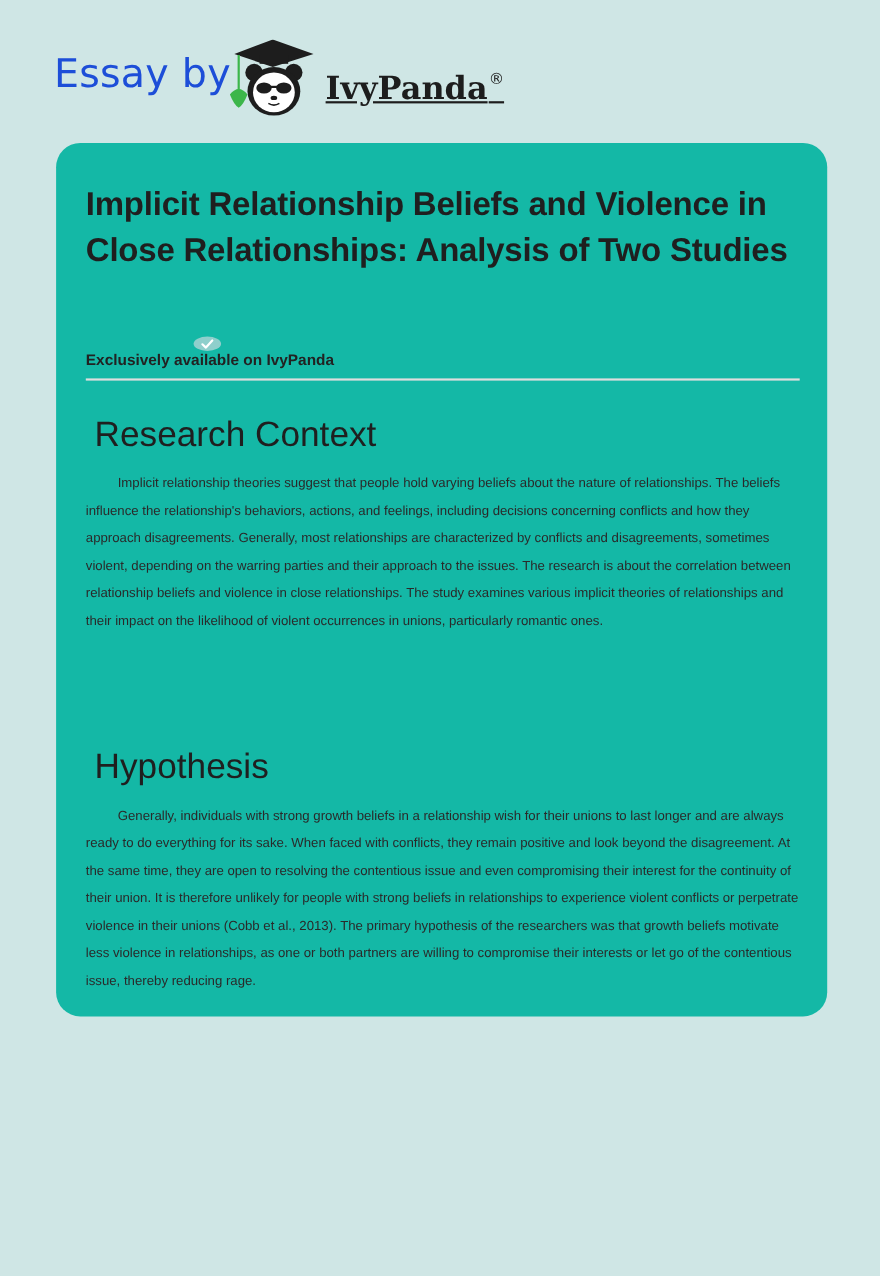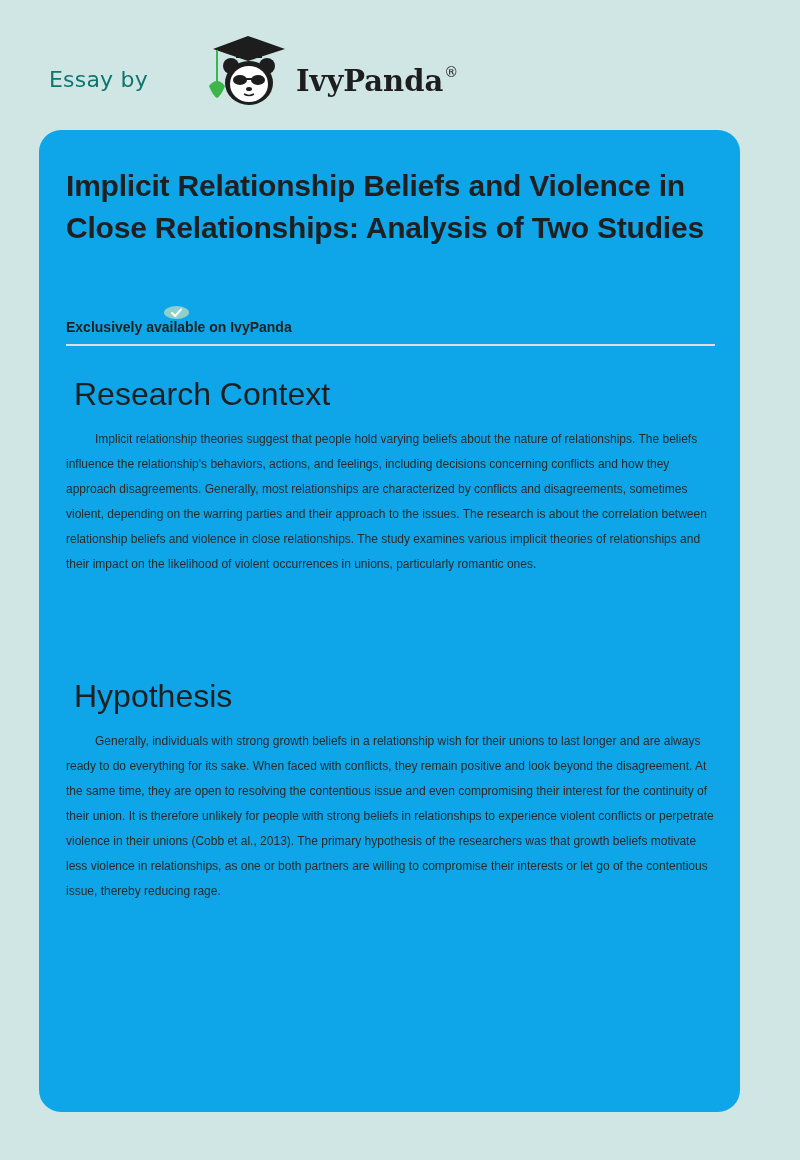--- a/index.html
+++ b/index.html
@@ -7,37 +7,37 @@
       width: 800px; height: 1160px; overflow: hidden;
       background: #cfe6e5;
       font-family: "Liberation Sans", sans-serif;
       color: #222;
       position: relative;
     }
     .header {
       position: absolute; left: 0; top: 0; width: 800px; height: 130px;
     }
     .essay-by {
-      position: absolute; left: 49px; top: 62px;
+      position: absolute; left: 49px; top: 50px;
       font-family: "DejaVu Sans", sans-serif;
-      font-size: 22px; color: #0f766e; letter-spacing: 0.2px;
+      font-size: 36px; color: #1d4ed8; letter-spacing: 0.2px;
       line-height: 36px;
     }
     .logo-mark {
       position: absolute; left: 203px; top: 36px; width: 90px; height: 72px;
     }
     .brand {
       position: absolute; left: 296px; top: 55px;
       font-family: "DejaVu Serif", serif; font-weight: bold;
-      font-size: 29px; color: #1d1d1d; line-height: 34px;
+      font-size: 29px; color: #1d1d1d; line-height: 34px; text-decoration: underline;
     }
     .brand sup { font-size: 14px; font-family: "DejaVu Sans", sans-serif; font-weight: normal; vertical-align: 14px; margin-left: 1px; }
     .card {
-      position: absolute; left: 39px; top: 130px; width: 701px; height: 982px;
-      background: #0ea5e9; border-radius: 22px;
+      position: absolute; left: 51px; top: 130px; width: 701px; height: 794px;
+      background: #14b8a6; border-radius: 22px;
     }
     .title {
       position: absolute; left: 27px; top: 35px; width: 640px;
       margin: 0; font-size: 30px; font-weight: bold; line-height: 42px;
       color: #1f1f1f; letter-spacing: -0.2px;
     }
     .badge {
       position: absolute; left: 27px; top: 176px; height: 26px;
       display: flex; align-items: center; flex-direction: column;
     }

